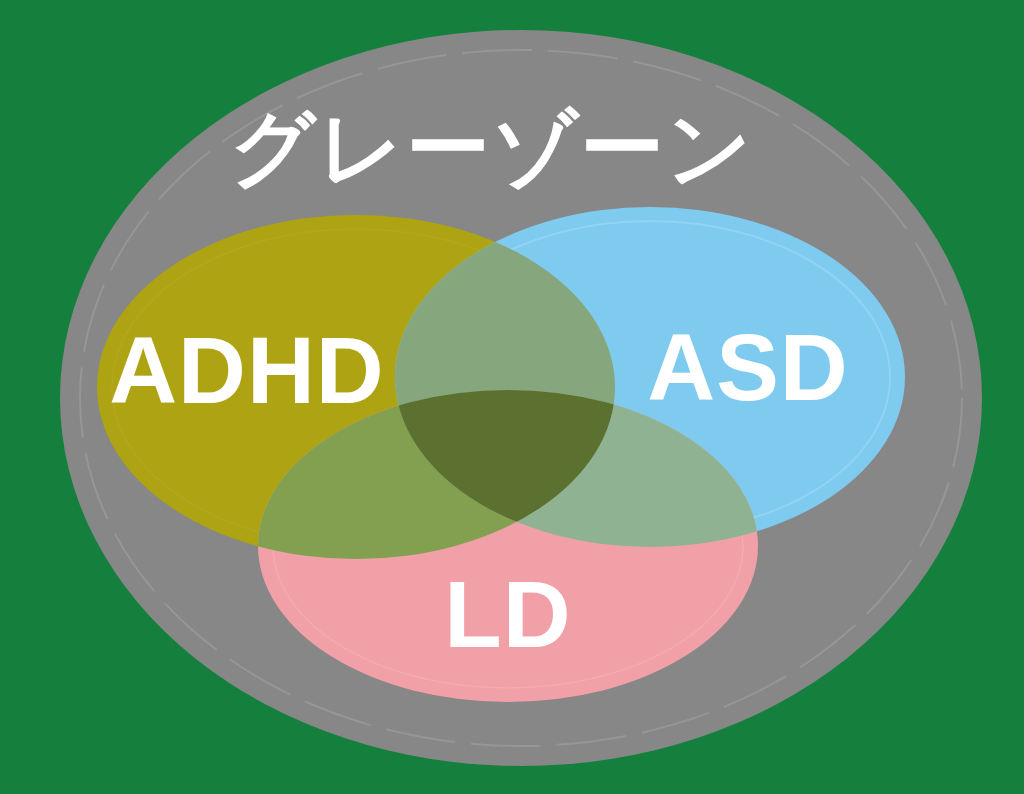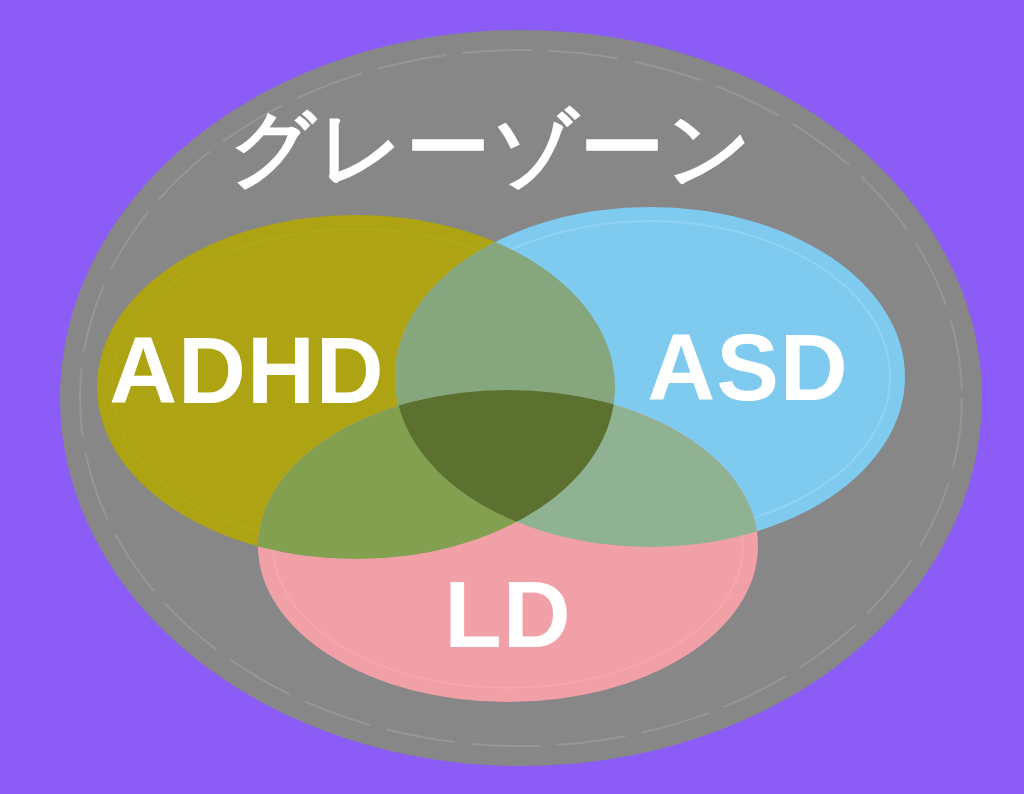--- a/index.html
+++ b/index.html
@@ -4,21 +4,21 @@
 <style>
   html, body {
     margin: 0;
     padding: 0;
     background: #ffffff;
   }
   .stage {
     position: relative;
     width: 1024px;
     height: 794px;
-    background: #8b5cf6;
+    background: #15803d;
     overflow: hidden;
     font-family: "Liberation Sans", "DejaVu Sans", sans-serif;
   }
   svg text {
     font-family: "Liberation Sans", "DejaVu Sans", sans-serif;
     font-weight: 600;
   }
   .title-text {
     font-size: 84px;
     letter-spacing: 2px;

